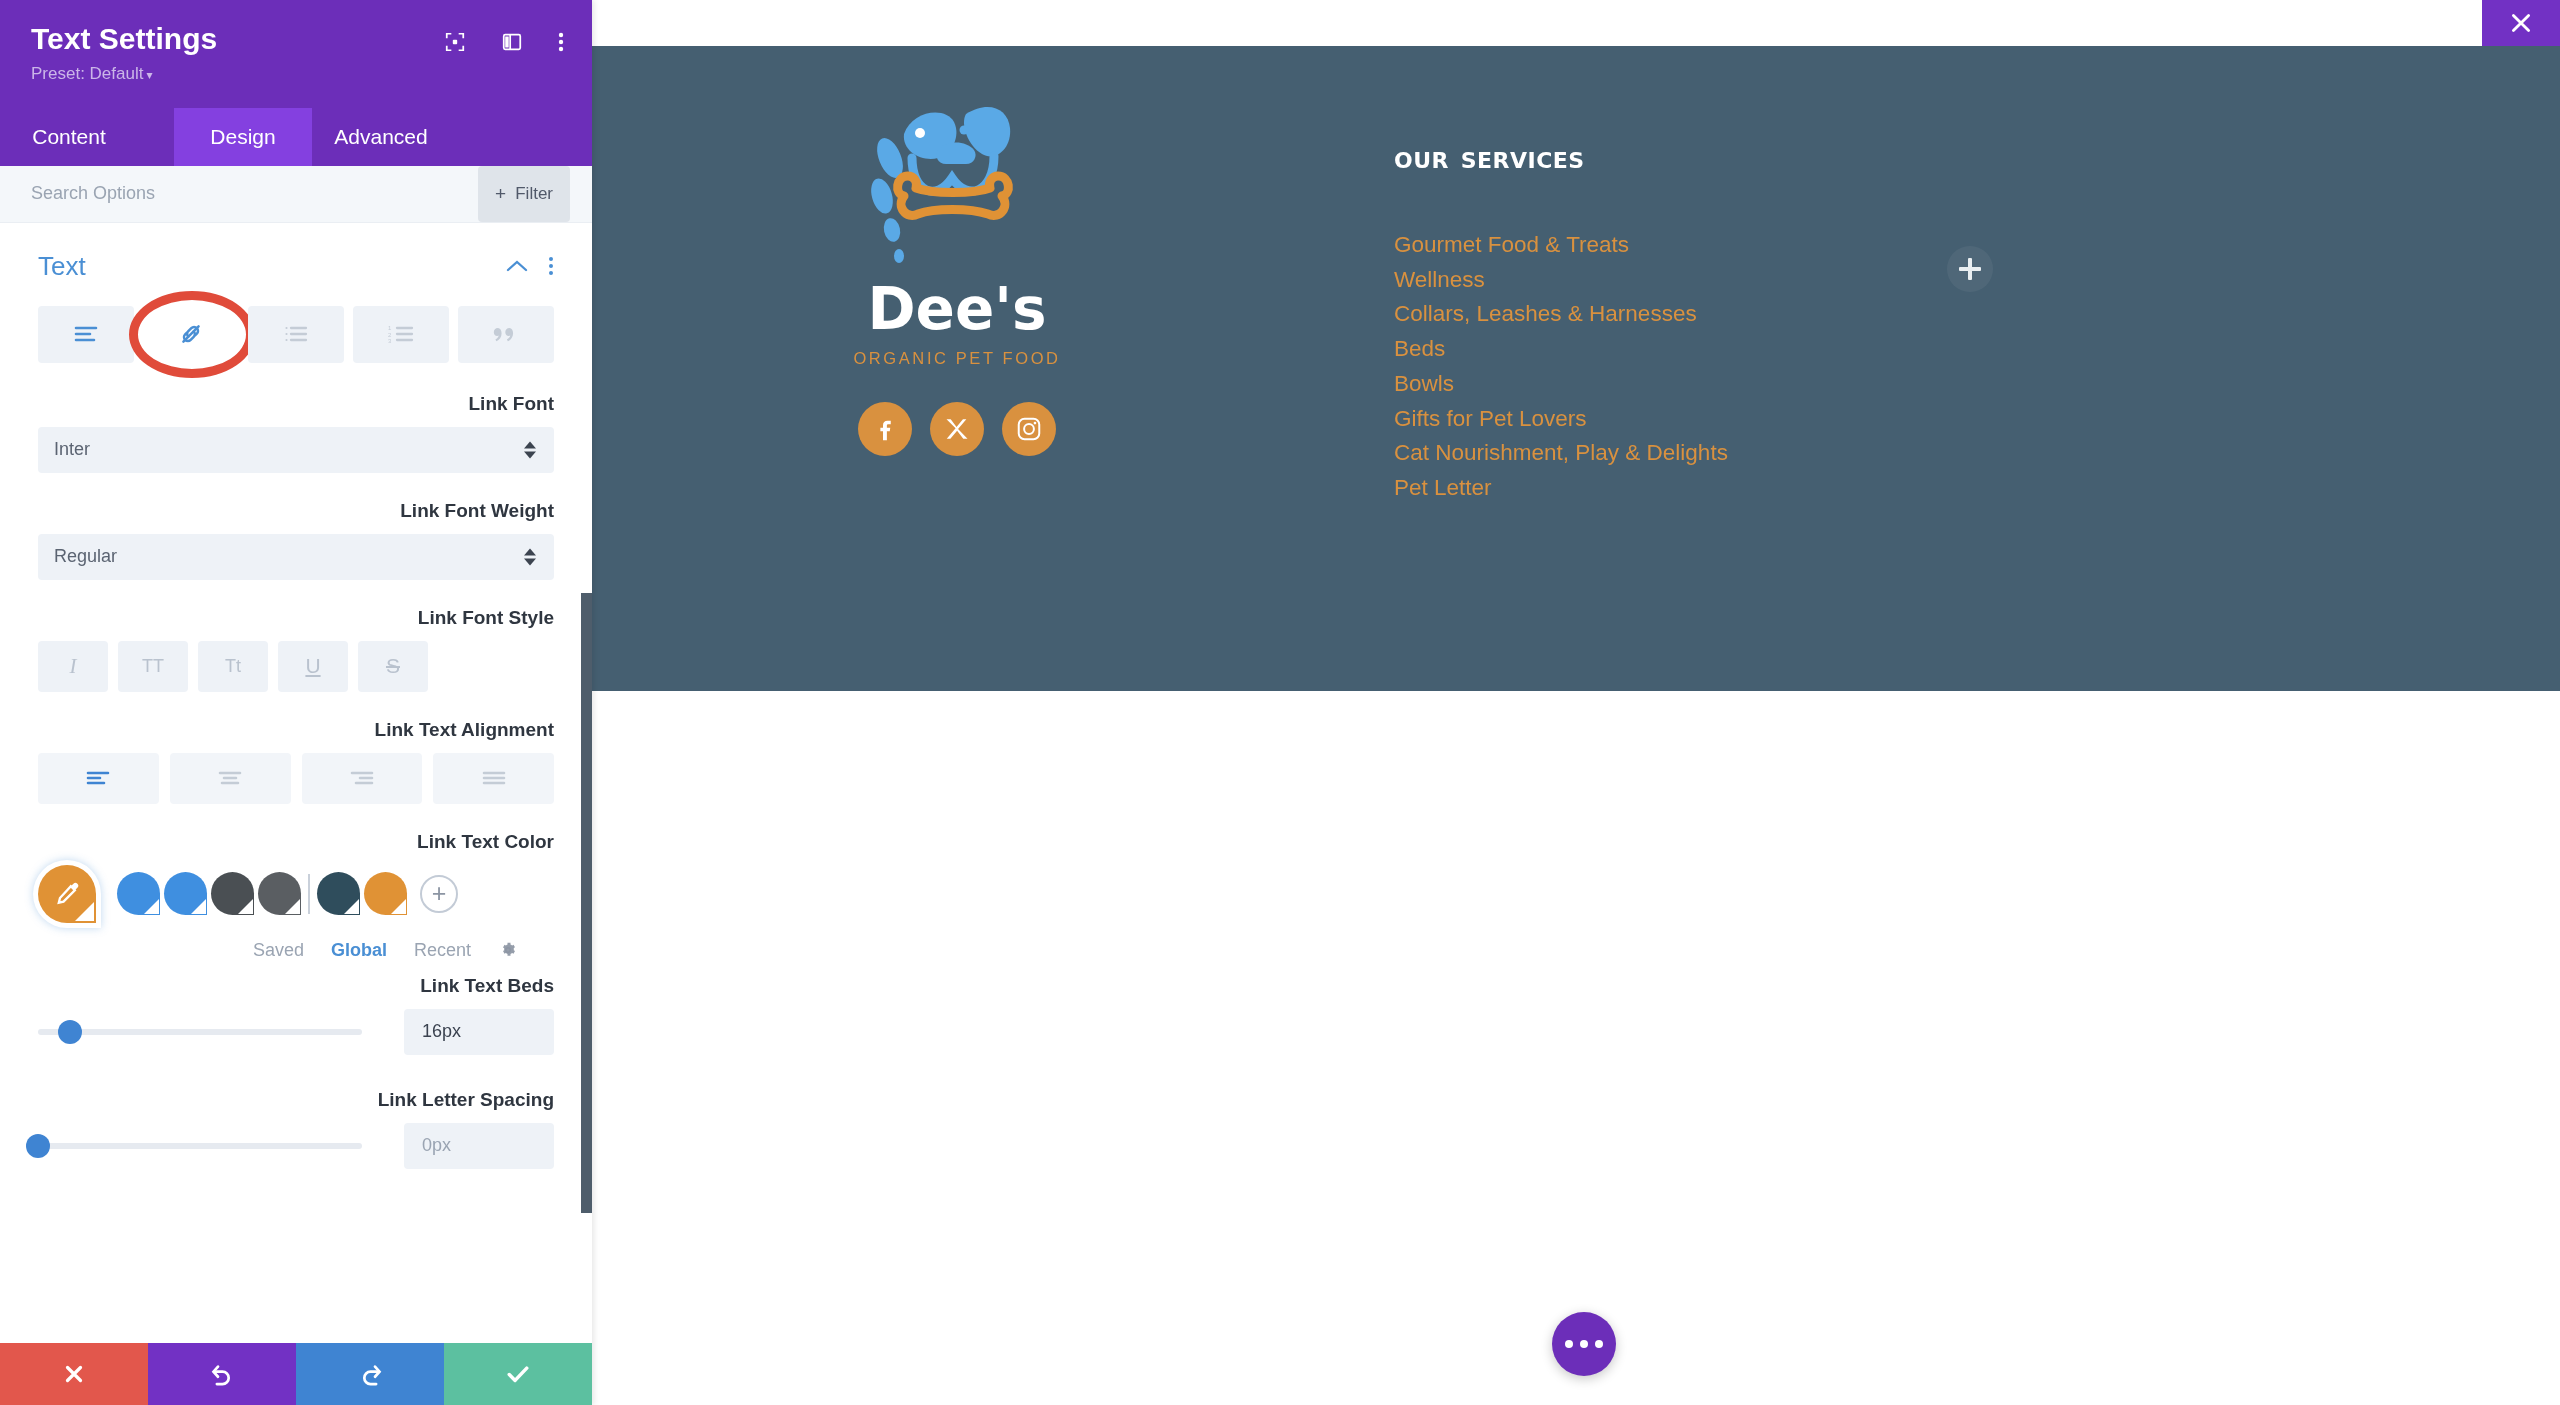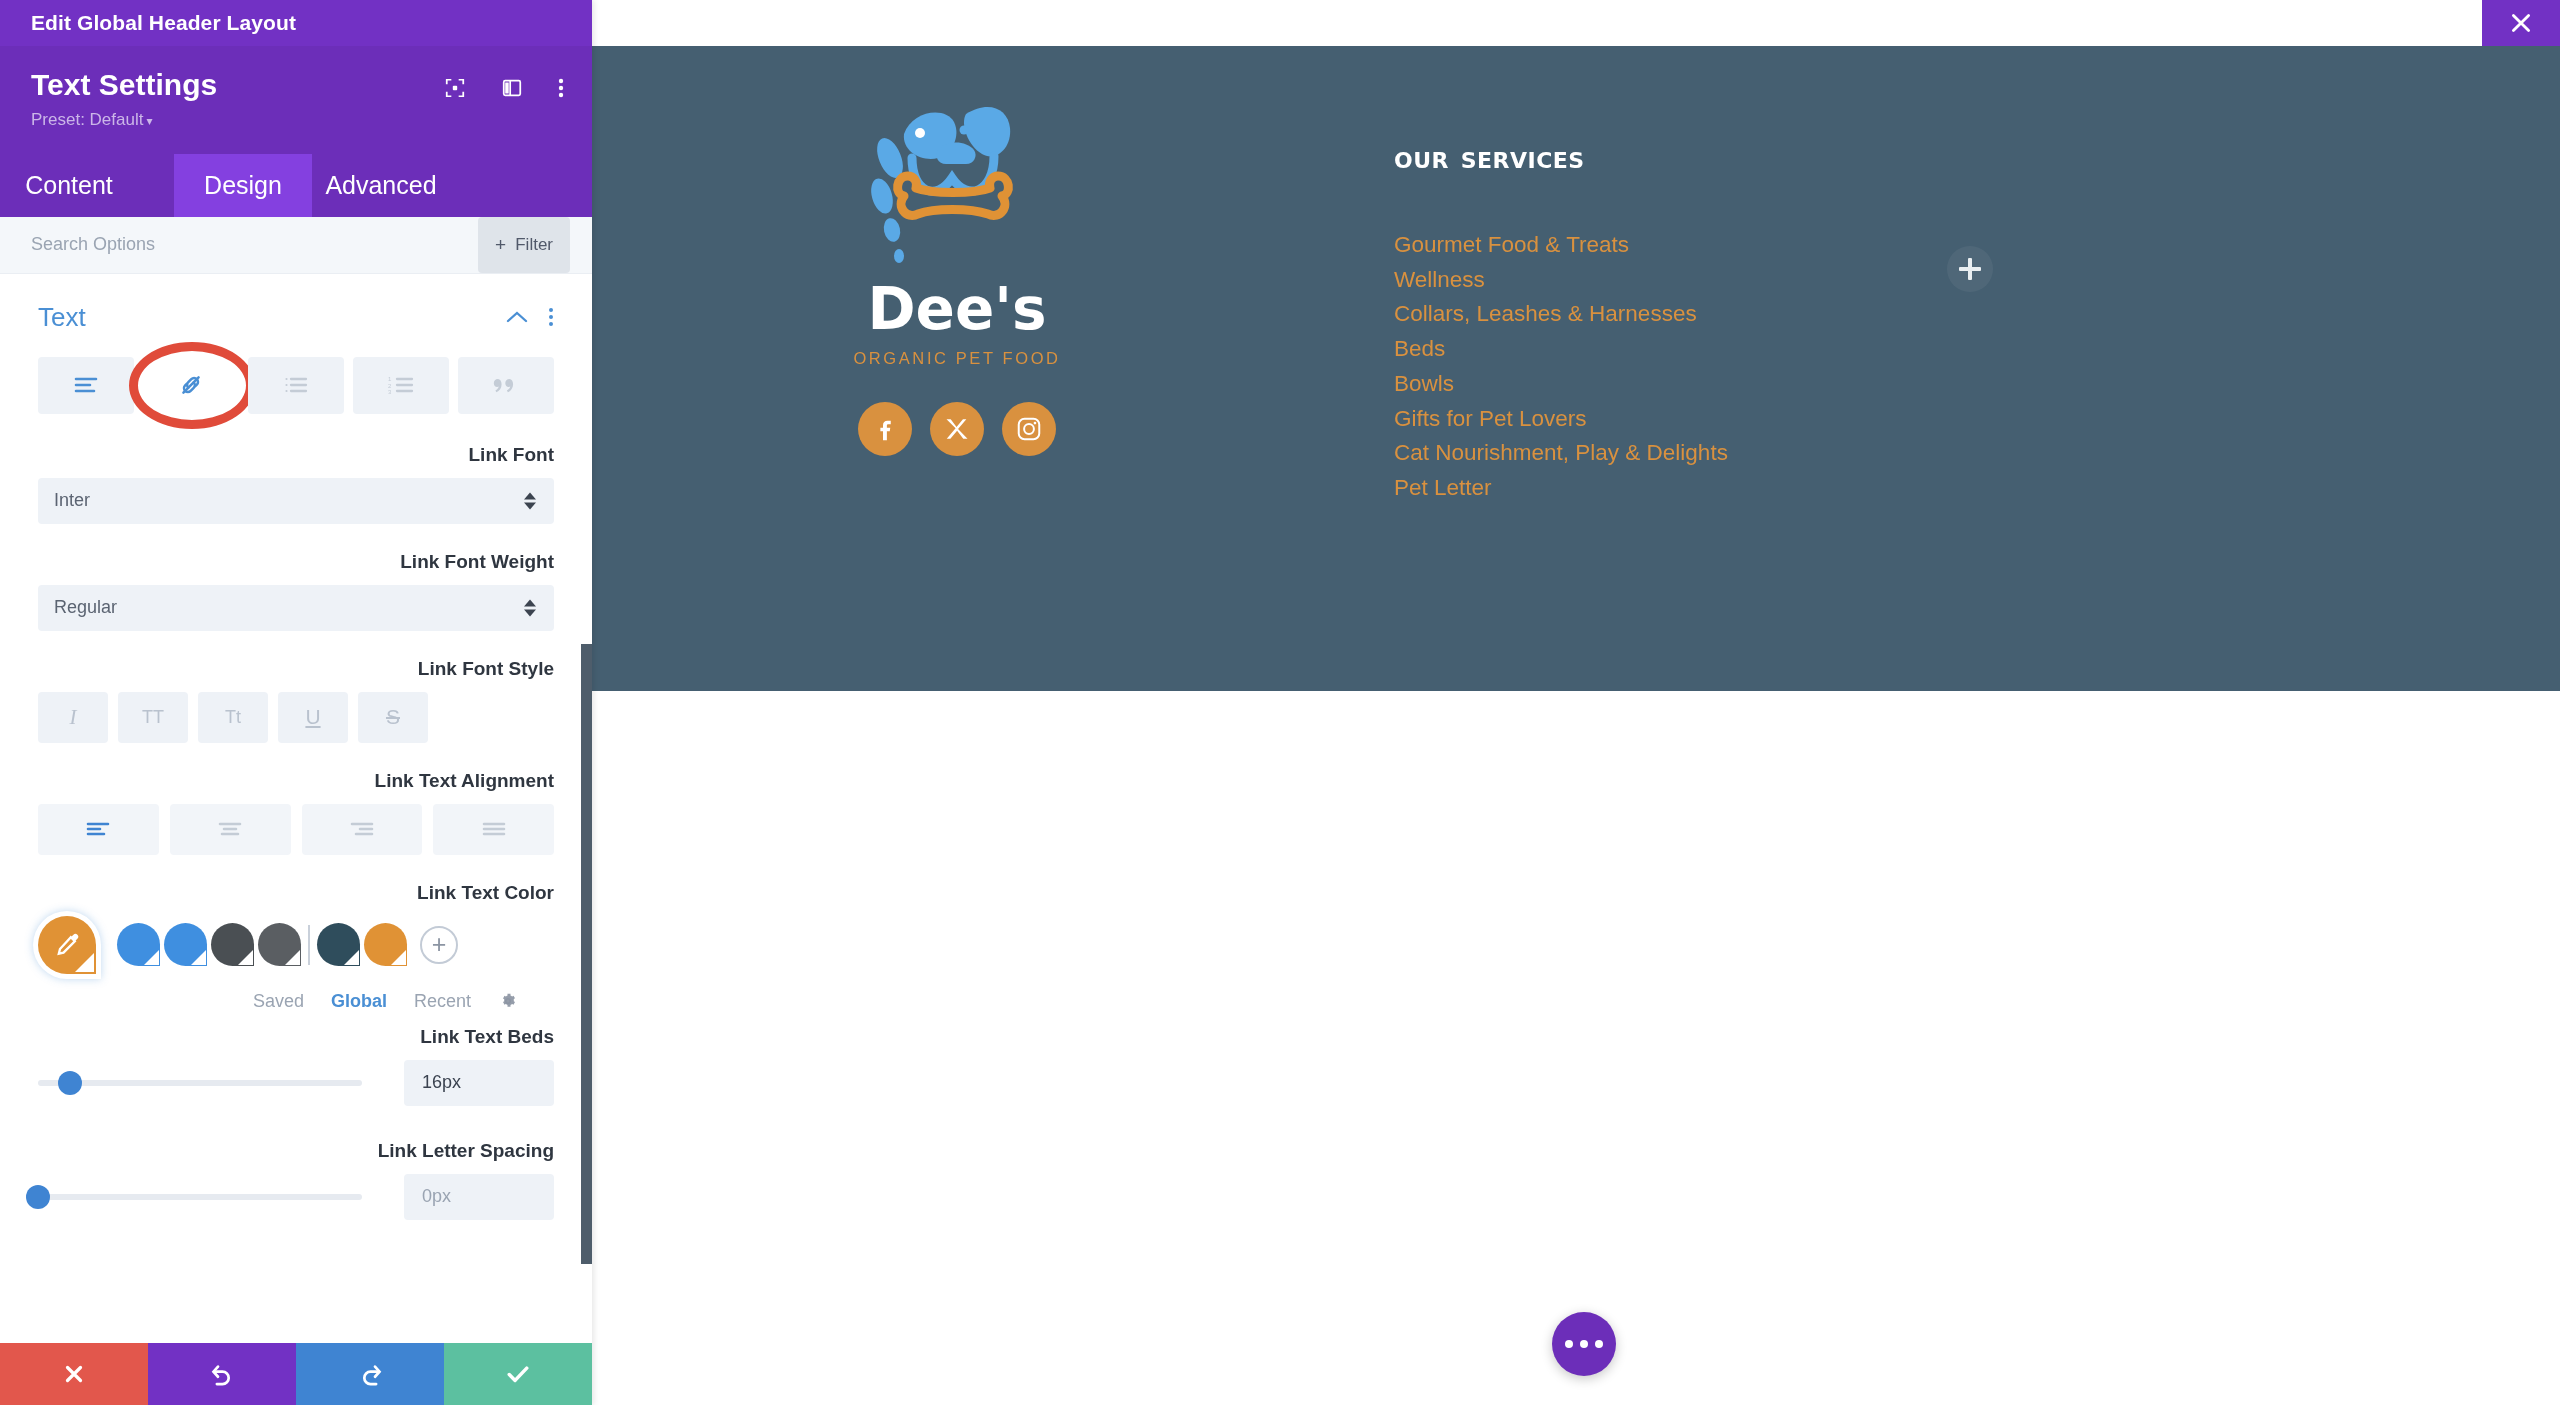--- a/index.html
+++ b/index.html
@@ -97,21 +97,21 @@
   .panel-preset .caret { font-size: 12px; margin-left: 3px; }
   .head-icons {
     position: absolute; right: 28px; top: 30px;
     display: flex; align-items: center; gap: 35px;
   }
   .head-icons span { cursor: pointer; display: block; line-height: 0; }
 
   .tabs { display: flex; background: #6c2eb9; flex: 0 0 auto; }
   .tab {
     flex: 0 0 auto; padding: 17px 0; text-align: center;
-    color: #fff; font-size: 25px; cursor: pointer; width: 138px;
+    color: #fff; font-size: 21px; cursor: pointer; width: 138px;
   }
   .tab.active { background: #8440e0; font-weight: 400; margin-left: 36px; }
 
   .searchrow {
     height: 57px; background: #f4f7fa; display: flex; 
     padding: 0 22px 0 31px; flex: 0 0 57px; border-bottom: 1px solid #eaeef3;
   }
   .search-input {
     flex: 1; border: 0; background: transparent; outline: none;
     font-size: 18px; color: #4a5463; font-family: "Liberation Sans", sans-serif;
@@ -333,23 +333,20 @@
   </div>
 
   <div class="closebtn">
     <svg width="26" height="26" viewBox="0 0 24 24" stroke="#fff" stroke-width="2.6" stroke-linecap="round">
       <path d="M5 5 L19 19 M19 5 L5 19"></path>
     </svg>
   </div>
 
   <div class="panel">
 
-    <div class="topbar">
-      <span>Edit Global Header Layout</span>
-    </div>
 
     <div class="panel-head">
       <div class="panel-title">Text Settings</div>
       <div class="panel-preset">
         <span>Preset: Default</span><span class="caret">▾</span>
       </div>
       <div class="head-icons">
         <span>
           <svg width="22" height="22" viewBox="0 0 24 24" fill="none" stroke="#fff" stroke-width="1.9">
             <path d="M3 8V3h5M16 3h5v5M21 16v5h-5M8 21H3v-5"></path>

